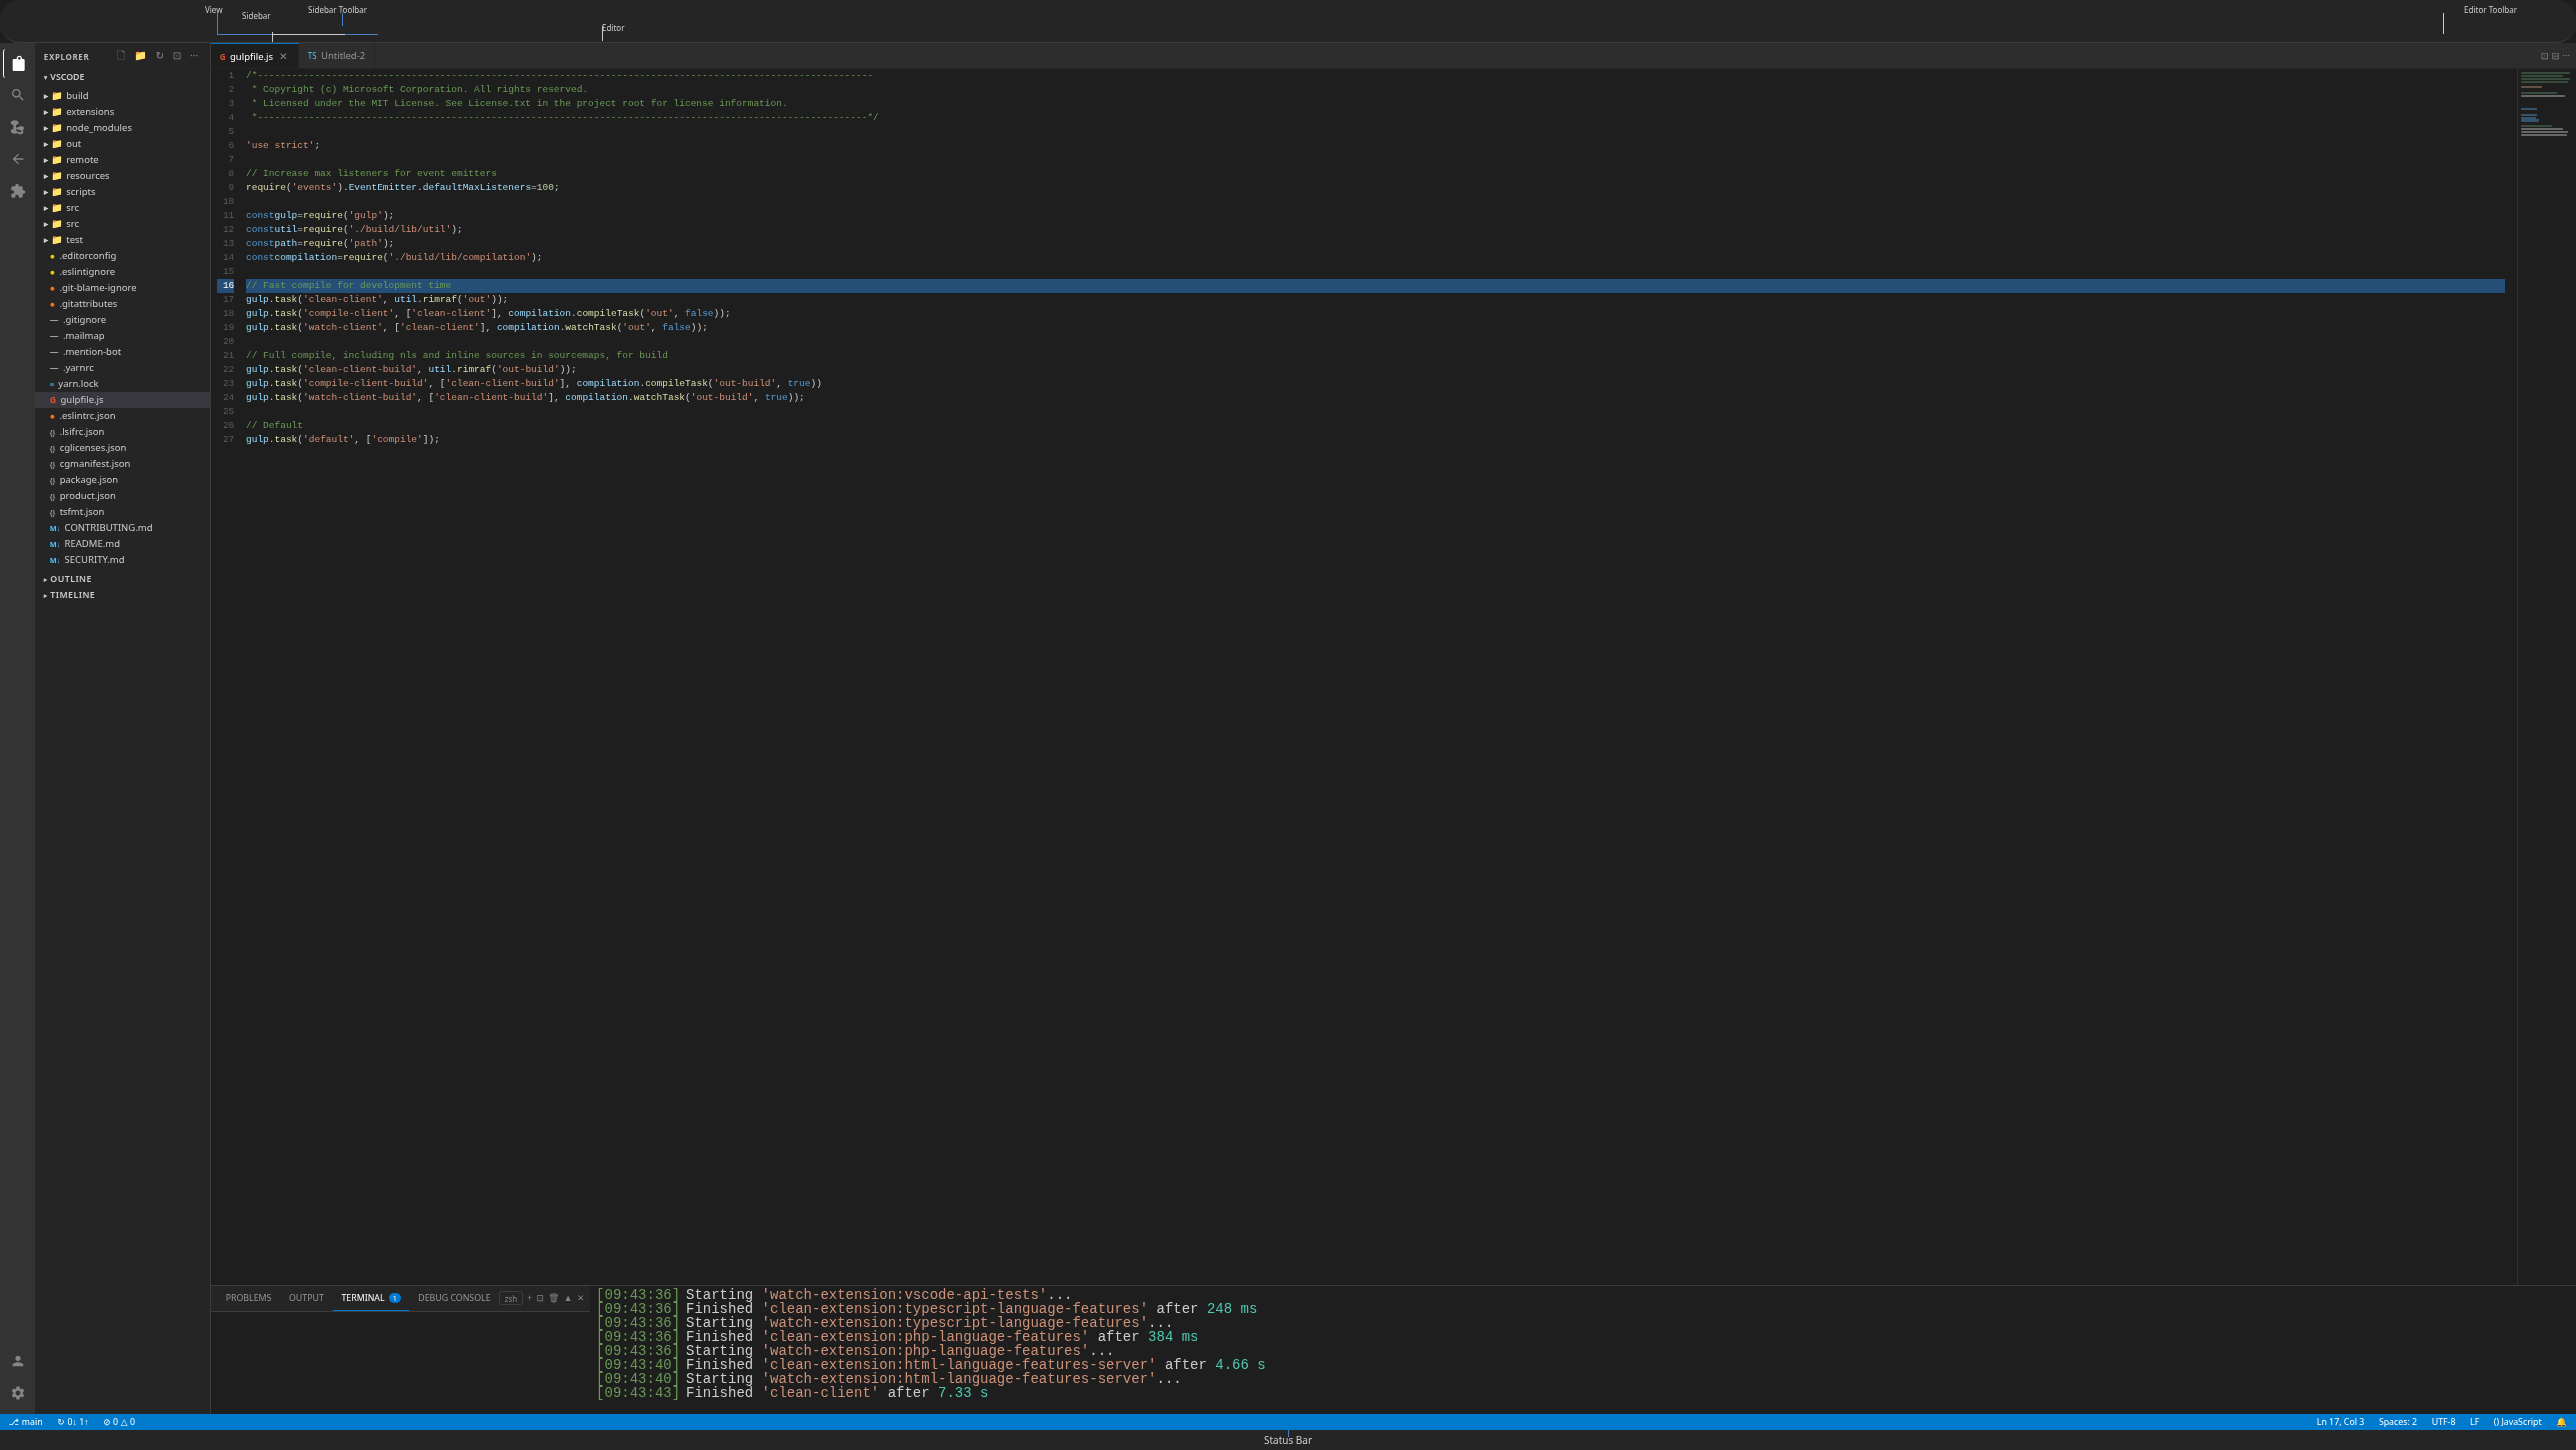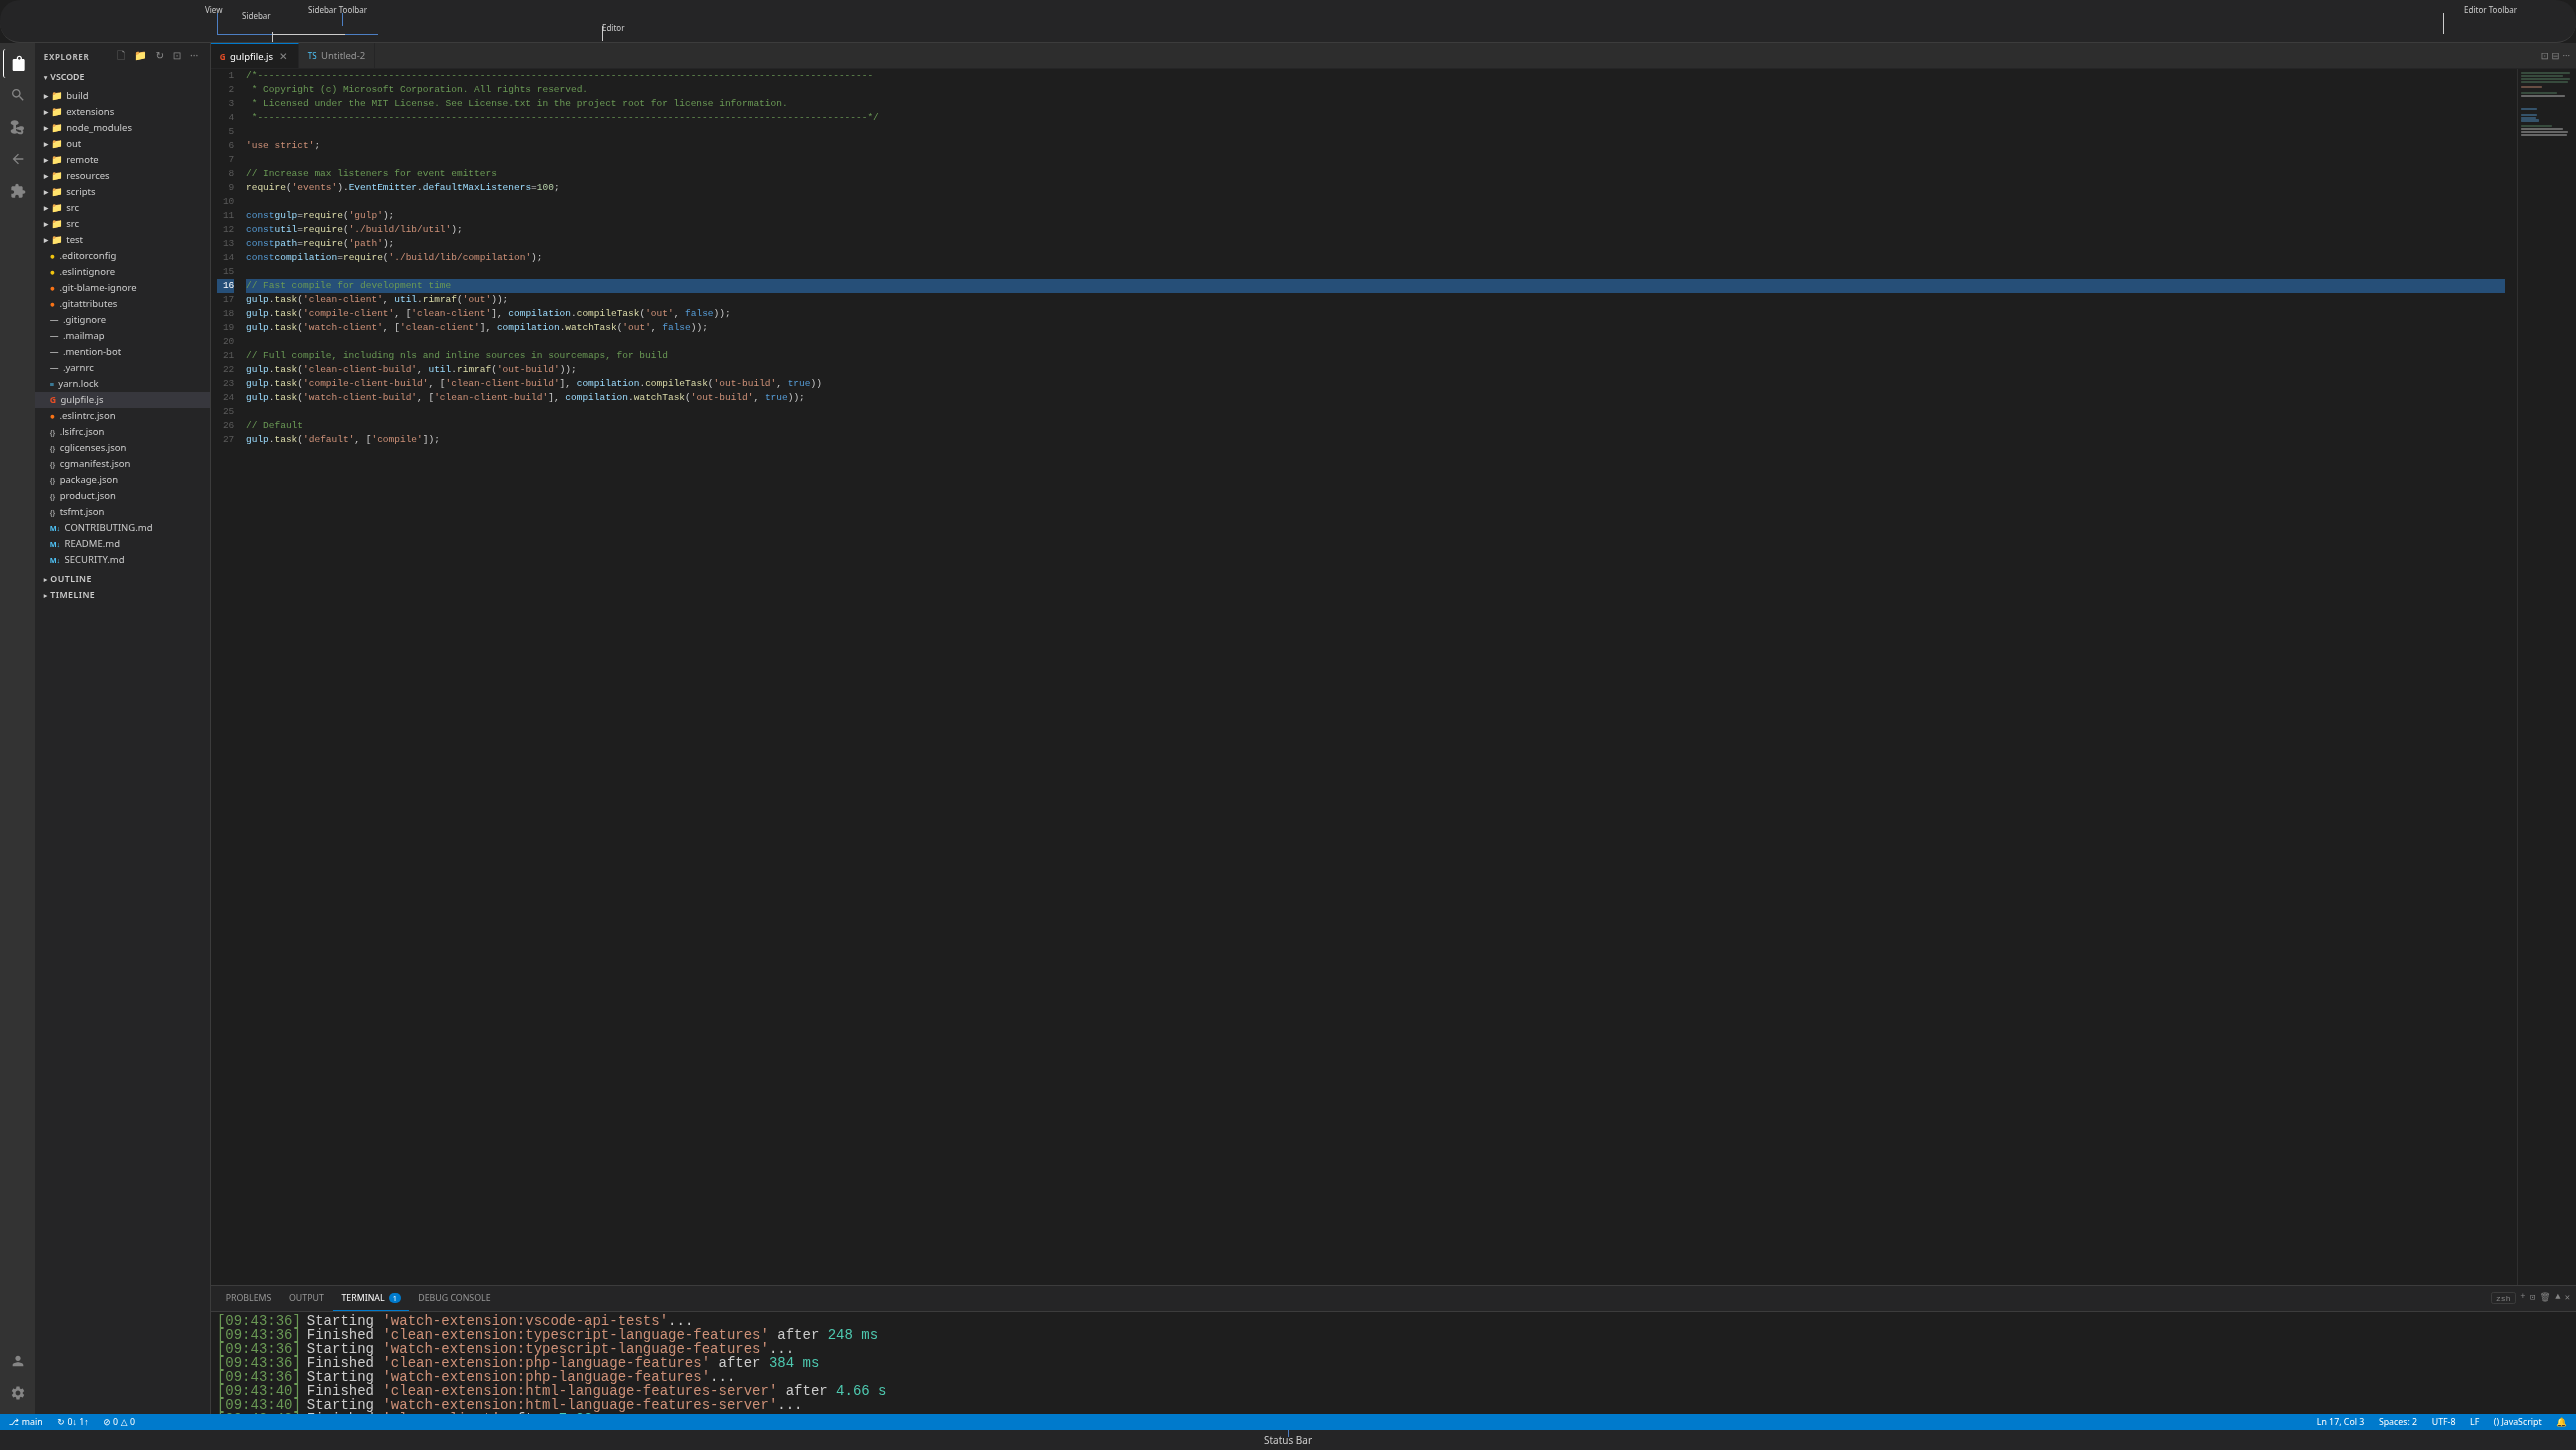--- a/index.html
+++ b/index.html
@@ -252,21 +252,21 @@
     .var { color: #9cdcfe; }
     .punct { color: #cccccc; }
     .op { color: #d4d4d4; }
 
     
     .panel-area {
       height: 129px;
       background: #1e1e1e;
       border-top: 0.7px solid #3c3c3c;
       display: flex;
-      flex-direction: column;
+      flex-direction: row;
     }
 
     .panel-tabs {
       display: flex;
       align-items: center;
       background: #252526;
       height: 26px;
       border-bottom: 0.7px solid #3c3c3c;
       padding: 0 5.9px;
       gap: 0;
@@ -294,25 +294,24 @@
       border-radius: 7.3px;
       padding: 0 3.7px;
       font-size: 7.3px;
       min-width: 11.7px;
       text-align: center;
     }
 
     .panel-toolbar {
       margin-left: auto;
       display: flex;
-      align-items: flex-start;
+      align-items: center;
       gap: 4.4px;
       color: #858585;
       font-size: 8.8px;
-      font-family: Liberation Mono, monospace;
     }
 
     .panel-content {
       flex: 1;
       overflow-y: auto;
       padding: 2.9px 5.9px;
       font-family: 'Consolas', 'Courier New', monospace;
       font-size: 14px;
       line-height: 14px;
     }

